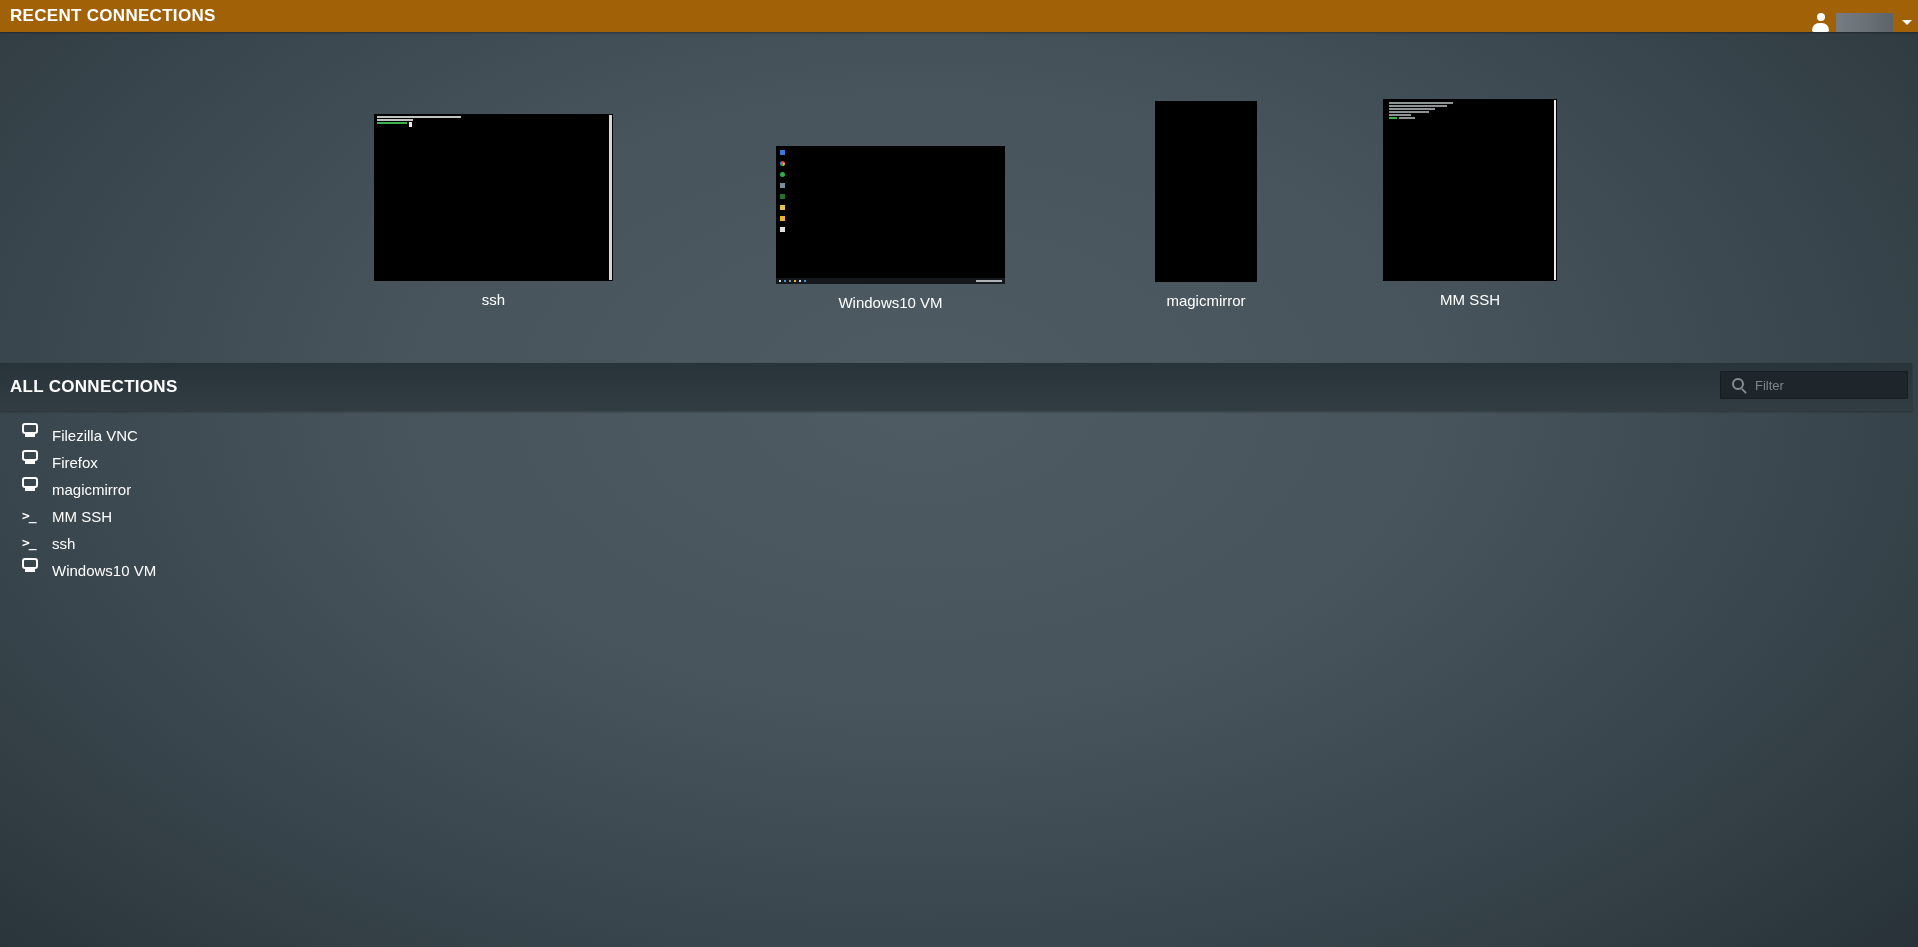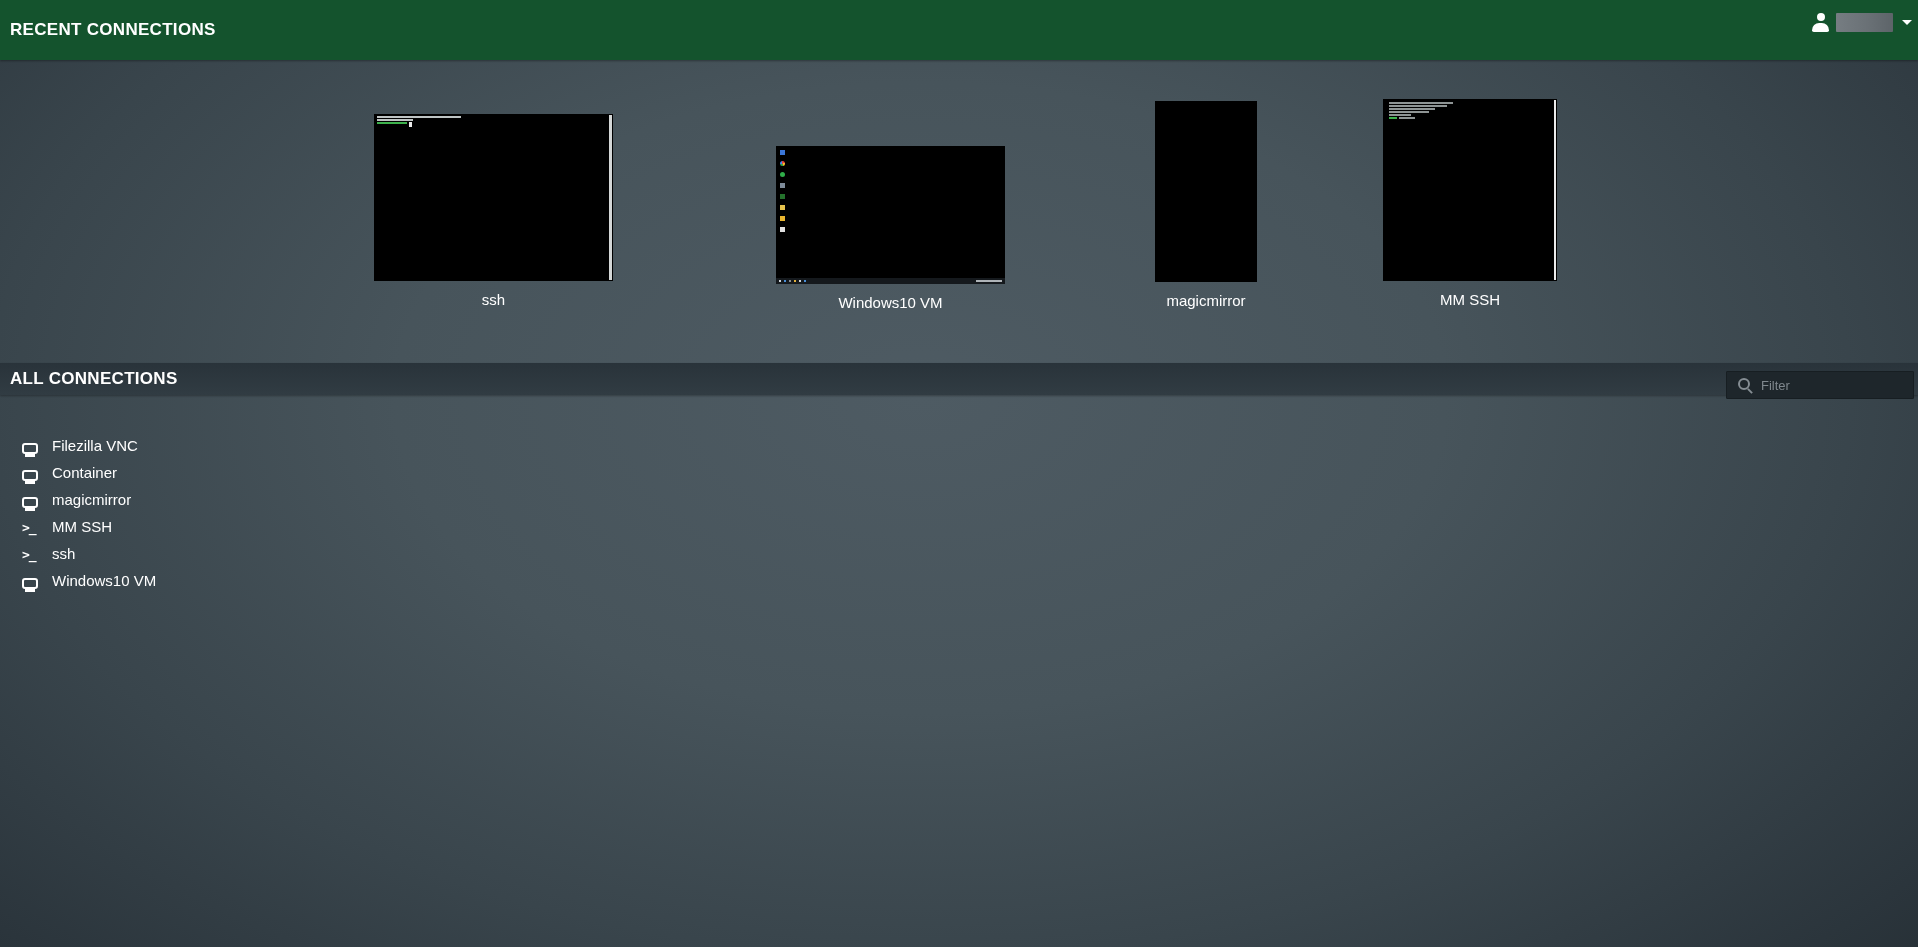--- a/index.html
+++ b/index.html
@@ -8,22 +8,22 @@
     width:1918px;height:947px;
     overflow:hidden;
     font-family:"Liberation Sans","DejaVu Sans",sans-serif;
     background:#2a343a;
     background-image:radial-gradient(ellipse 1500px 900px at 48% 42%,
       #4e5b63 0%, #47545b 35%, #39454c 62%, #2b353c 85%, #222b30 100%);
   }
 
   
   .top-bar{
-    position:absolute;top:0;left:0;right:0;height:60px;
-    background:#14532d;
+    position:absolute;top:0;left:0;right:0;height:32px;
+    background:#a16207;
     box-shadow:0 1px 2px rgba(0,0,0,.35);
     text-decoration:underline;
   }
   .bar-title{
     position:absolute;left:10px;top:50%;transform:translateY(-50%);
     margin:0;color:#ffffff;font-size:17px;font-weight:700;letter-spacing:.3px;
   }
   .user-menu{
     position:absolute;right:6px;top:0;height:44px;
     display:flex;align-items:center;gap:7px;cursor:pointer;
@@ -65,40 +65,40 @@
 
   .win-desktop-icons{position:absolute;top:4px;left:4px;display:flex;flex-direction:column;gap:6px}
   .wicon{width:5px;height:5px}
   .win-taskbar{position:absolute;left:0;right:0;bottom:0;height:6px;background:#15191d;
     display:flex;align-items:center;gap:3px;padding:0 3px}
   .tb-dot{width:2px;height:2px}
   .tb-tray{margin-left:auto;width:26px;height:2px;background:#aeb3b7}
 
   
   .section-bar{
-    position:absolute;top:363px;left:0;right:0;height:32px;
+    position:absolute;top:363px;left:0;right:6px;height:48px;
     background:linear-gradient(180deg,#29333a 0%,#313c43 100%);
     box-shadow:0 1px 2px rgba(0,0,0,.3);
     padding-left:8px;
   }
   .filter-wrap{position:absolute;right:4px;top:8px;width:188px;height:28px}
   .filter-input{
     width:100%;height:100%;box-sizing:border-box;
     background:#1e262b;border:1px solid #171e22;border-radius:1px;
     color:#cfd4d8;font-size:13px;font-family:inherit;
     padding:0 8px 0 34px;outline:none;
   }
   .filter-input::placeholder{color:#7f878d}
   .search-icon{position:absolute;left:12px;top:7px;width:8px;height:8px;
     border:2px solid #858d93;border-radius:50%}
   .search-icon::after{content:"";position:absolute;left:9px;top:8px;width:2px;height:6px;
     background:#858d93;transform:rotate(-45deg)}
 
   .connections-list{position:absolute;top:407px;left:0;right:0;padding-top:20px}
-  .conn-row{height:27px;display:flex;align-items:flex-end;padding-left:22px;cursor:pointer}
+  .conn-row{height:27px;display:flex;align-items:flex-start;padding-left:22px;cursor:pointer}
   .conn-icon{width:17px;margin-right:13px;display:flex;align-items:center;color:#fff;flex:none}
   .conn-label{color:#ffffff;font-size:15px}
 
   .monitor-icon{position:relative;width:16px;height:11px;box-sizing:border-box;
     border:2.5px solid #fff;border-radius:3px;margin-top:-4px}
   .monitor-icon::after{content:"";position:absolute;left:1px;right:1px;bottom:-4.5px;height:2.5px;background:#fff}
   .terminal-icon{font-family:"DejaVu Sans Mono","Liberation Mono",monospace;
     font-weight:700;font-size:13px;letter-spacing:-1px;color:#fff}
   .terminal-icon::before{content:">_"}
 </style>
@@ -195,21 +195,21 @@
         <span class="monitor-icon"></span>
       </span>
     <span class="conn-label">Filezilla VNC</span>
   </div>
 
 
   <div class="conn-row">
     <span class="conn-icon">
         <span class="monitor-icon"></span>
       </span>
-    <span class="conn-label">Container</span>
+    <span class="conn-label">Firefox</span>
   </div>
 
   <div class="conn-row">
     <span class="conn-icon">
         <span class="monitor-icon"></span>
       </span>
     <span class="conn-label">magicmirror</span>
   </div>
 
   <div class="conn-row">

